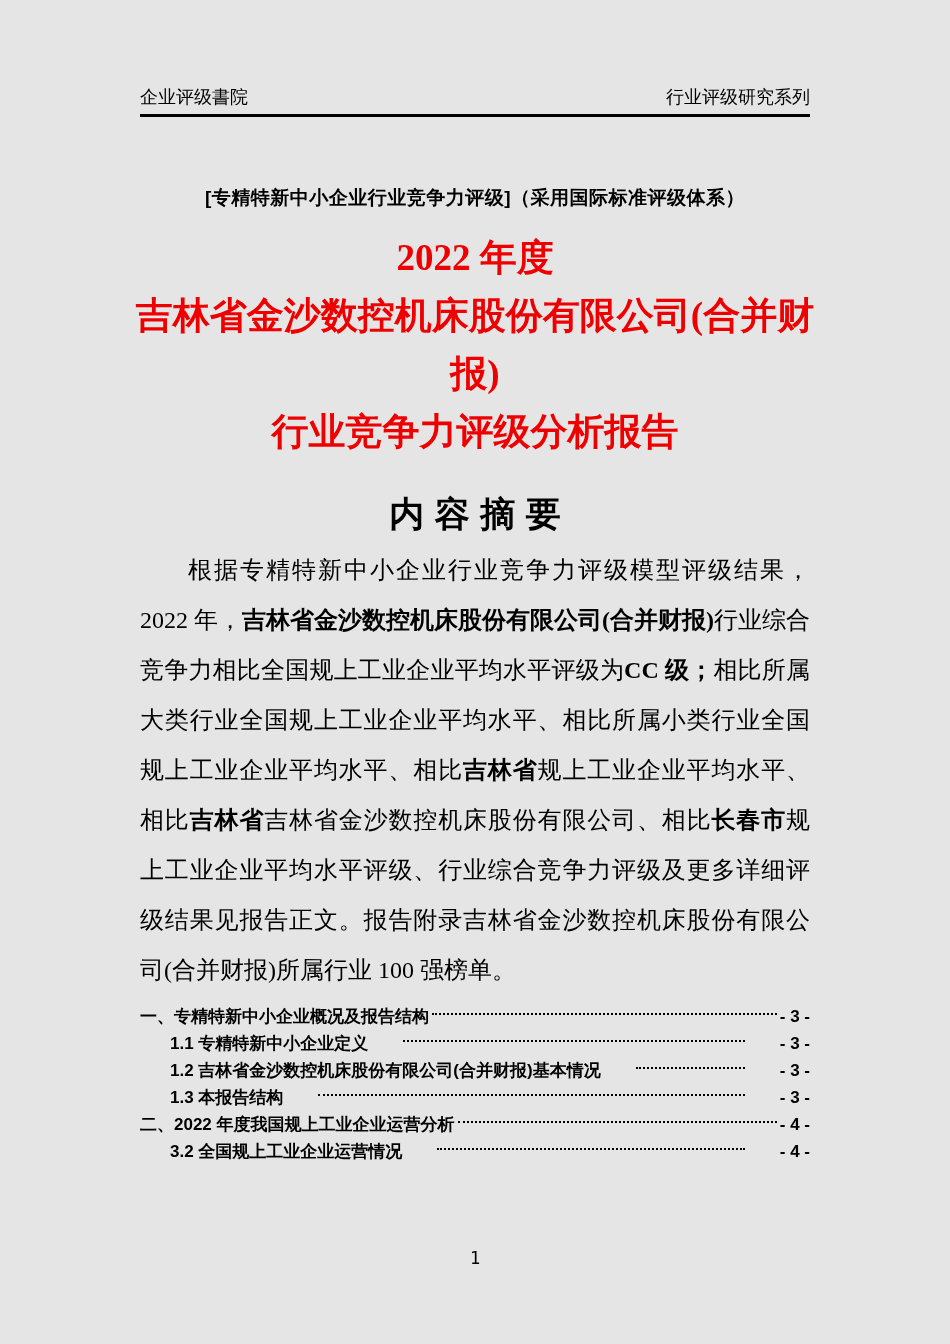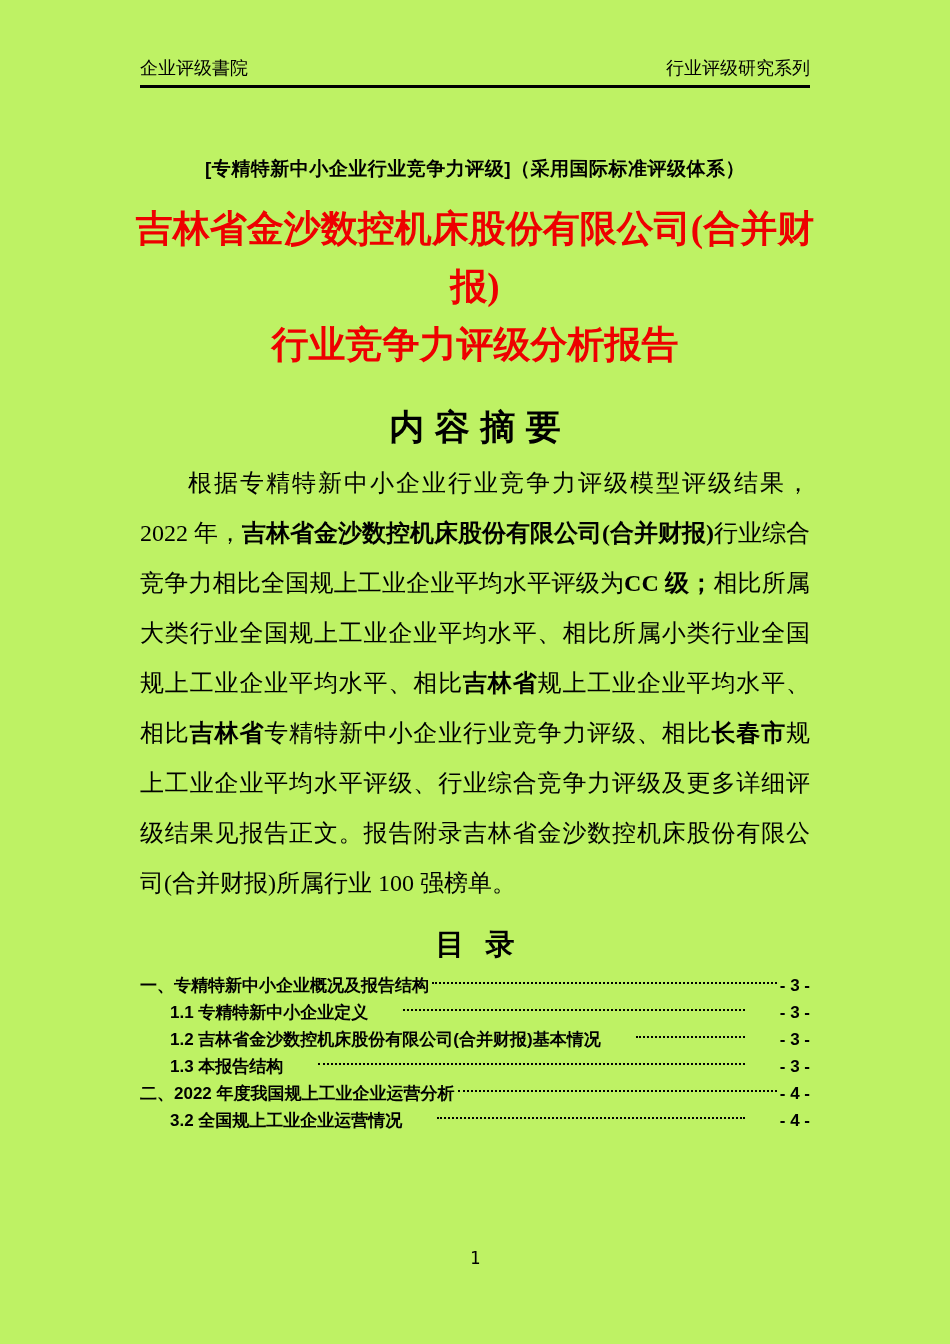--- a/index.html
+++ b/index.html
@@ -1,23 +1,23 @@
 <!DOCTYPE html>
 <html style="--accent-red: #ee0000;"><head>
 <meta charset="utf-8">
 <style>
   html, body { margin: 0; padding: 0; background: #ffffff; }
   .page {
     position: relative;
     width: 950px;
     height: 1344px;
     margin: 0 auto;
-    background: #bef264;
+    background: #e5e5e5;
     box-sizing: border-box;
-    padding: 55px 140px 0 140px;
+    padding: 84px 140px 0 140px;
     overflow: hidden;
     font-family: "Liberation Serif", "DejaVu Serif", serif;
     color: #000;
   }
   
   .runhead {
     display: flex;
     justify-content: space-between;
     align-items: flex-end;
     font-family: "Liberation Sans", "DejaVu Sans", sans-serif;
@@ -128,28 +128,28 @@
 
   <div class="runhead">
     <span>企业评级書院</span>
     <span>行业评级研究系列</span>
   </div>
   <hr class="header-rule">
 
   <div class="bracket-line">[专精特新中小企业行业竞争力评级]（采用国际标准评级体系）</div>
 
   <div class="title-block">
+    <div class="title-line">2022 年度</div>
     <div class="title-line">吉林省金沙数控机床股份有限公司(合并财报)</div>
     <div class="title-line">行业竞争力评级分析报告</div>
   </div>
 
   <div class="sec-heading summary-heading">内容摘要</div>
-  <p class="summary-para"><span>根据专精特新中小企业行业竞争力评级模型评级结果，2022 年，</span><b>吉林省金沙数控机床股份有限公司(合并财报)</b><span>行业综合竞争力相比全国规上工业企业平均水平评级为</span><b>CC 级；</b><span>相比所属大类行业全国规上工业企业平均水平、相比所属小类行业全国规上工业企业平均水平、相比</span><b>吉林省</b><span>规上工业企业平均水平、相比</span><b>吉林省</b><span>专精特新中小企业行业竞争力评级、相比</span><b>长春市</b><span>规上工业企业平均水平评级、行业综合竞争力评级及更多详细评级结果见报告正文。报告附录吉林省金沙数控机床股份有限公司(合并财报)所属行业 100 强榜单。</span></p>
+  <p class="summary-para"><span>根据专精特新中小企业行业竞争力评级模型评级结果，2022 年，</span><b>吉林省金沙数控机床股份有限公司(合并财报)</b><span>行业综合竞争力相比全国规上工业企业平均水平评级为</span><b>CC 级；</b><span>相比所属大类行业全国规上工业企业平均水平、相比所属小类行业全国规上工业企业平均水平、相比</span><b>吉林省</b><span>规上工业企业平均水平、相比</span><b>吉林省</b><span>吉林省金沙数控机床股份有限公司、相比</span><b>长春市</b><span>规上工业企业平均水平评级、行业综合竞争力评级及更多详细评级结果见报告正文。报告附录吉林省金沙数控机床股份有限公司(合并财报)所属行业 100 强榜单。</span></p>
 
-  <div class="sec-heading toc-heading">目 录</div>
   <div class="toc-list">
       <div class="toc-row level1">
         <span class="toc-label">一、专精特新中小企业概况及报告结构</span>
         <span class="toc-dots"></span>
         <span class="toc-page">- 3 -</span>
       </div>
       <div class="toc-row level2">
         <span class="toc-label">1.1 专精特新中小企业定义</span>
         <span class="toc-dots"></span>
         <span class="toc-page">- 3 -</span>

